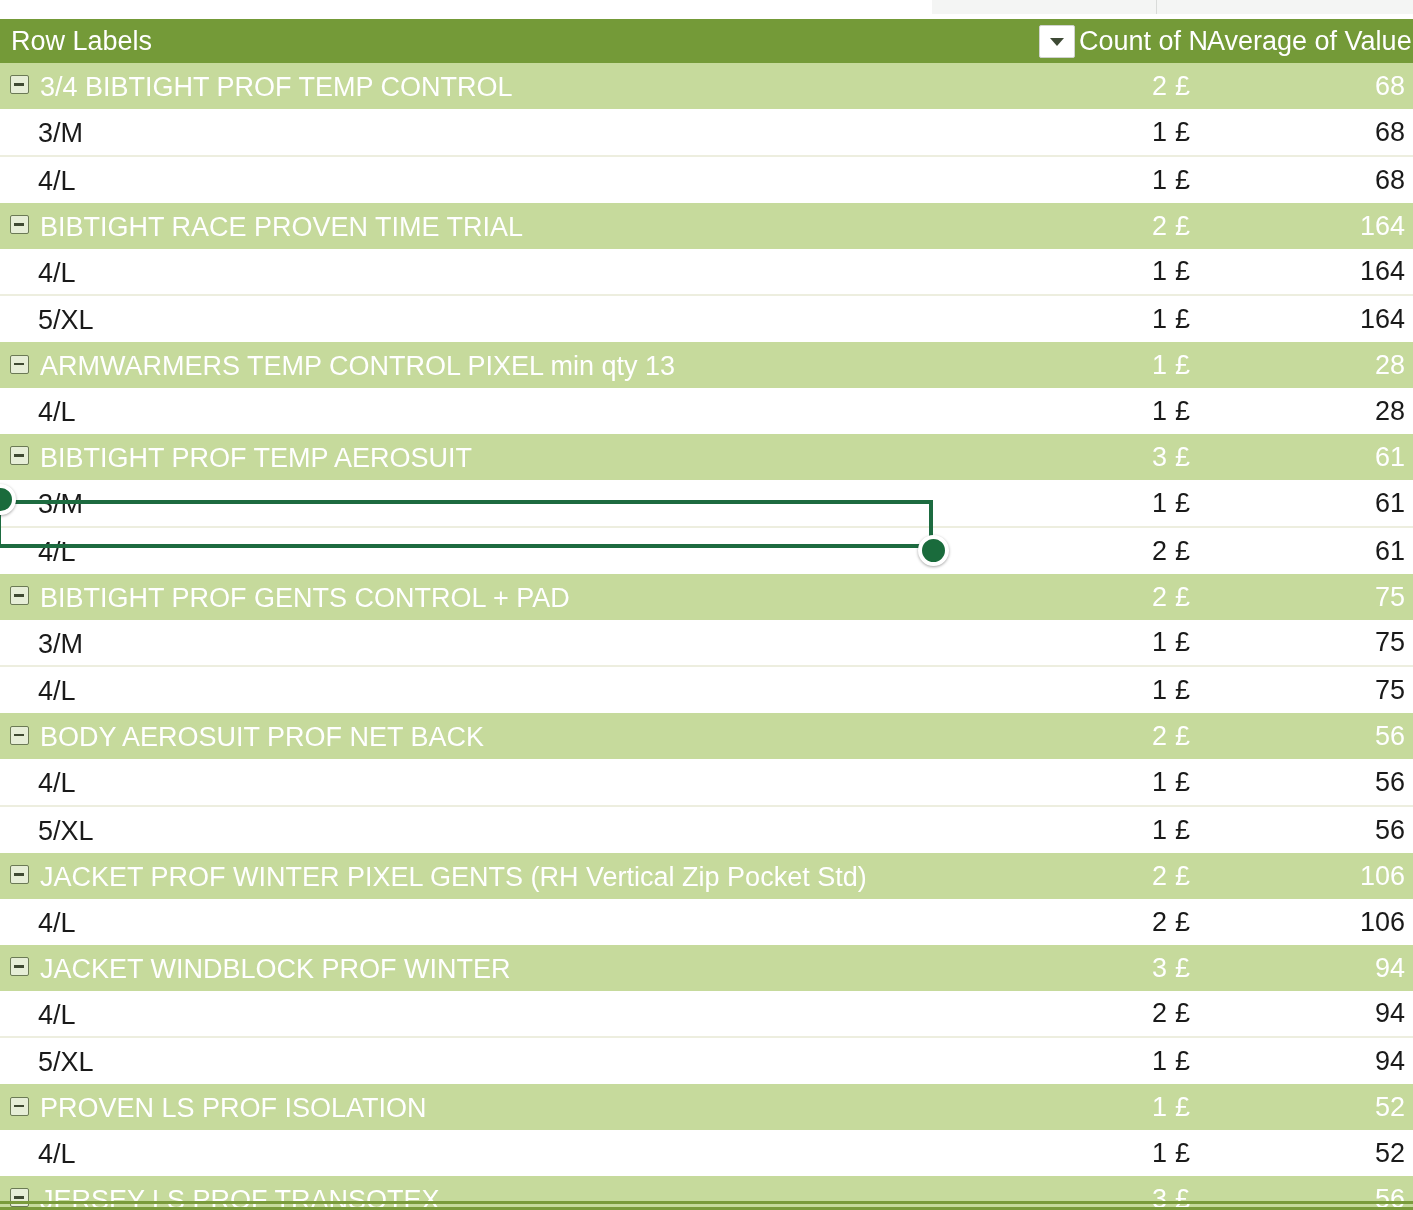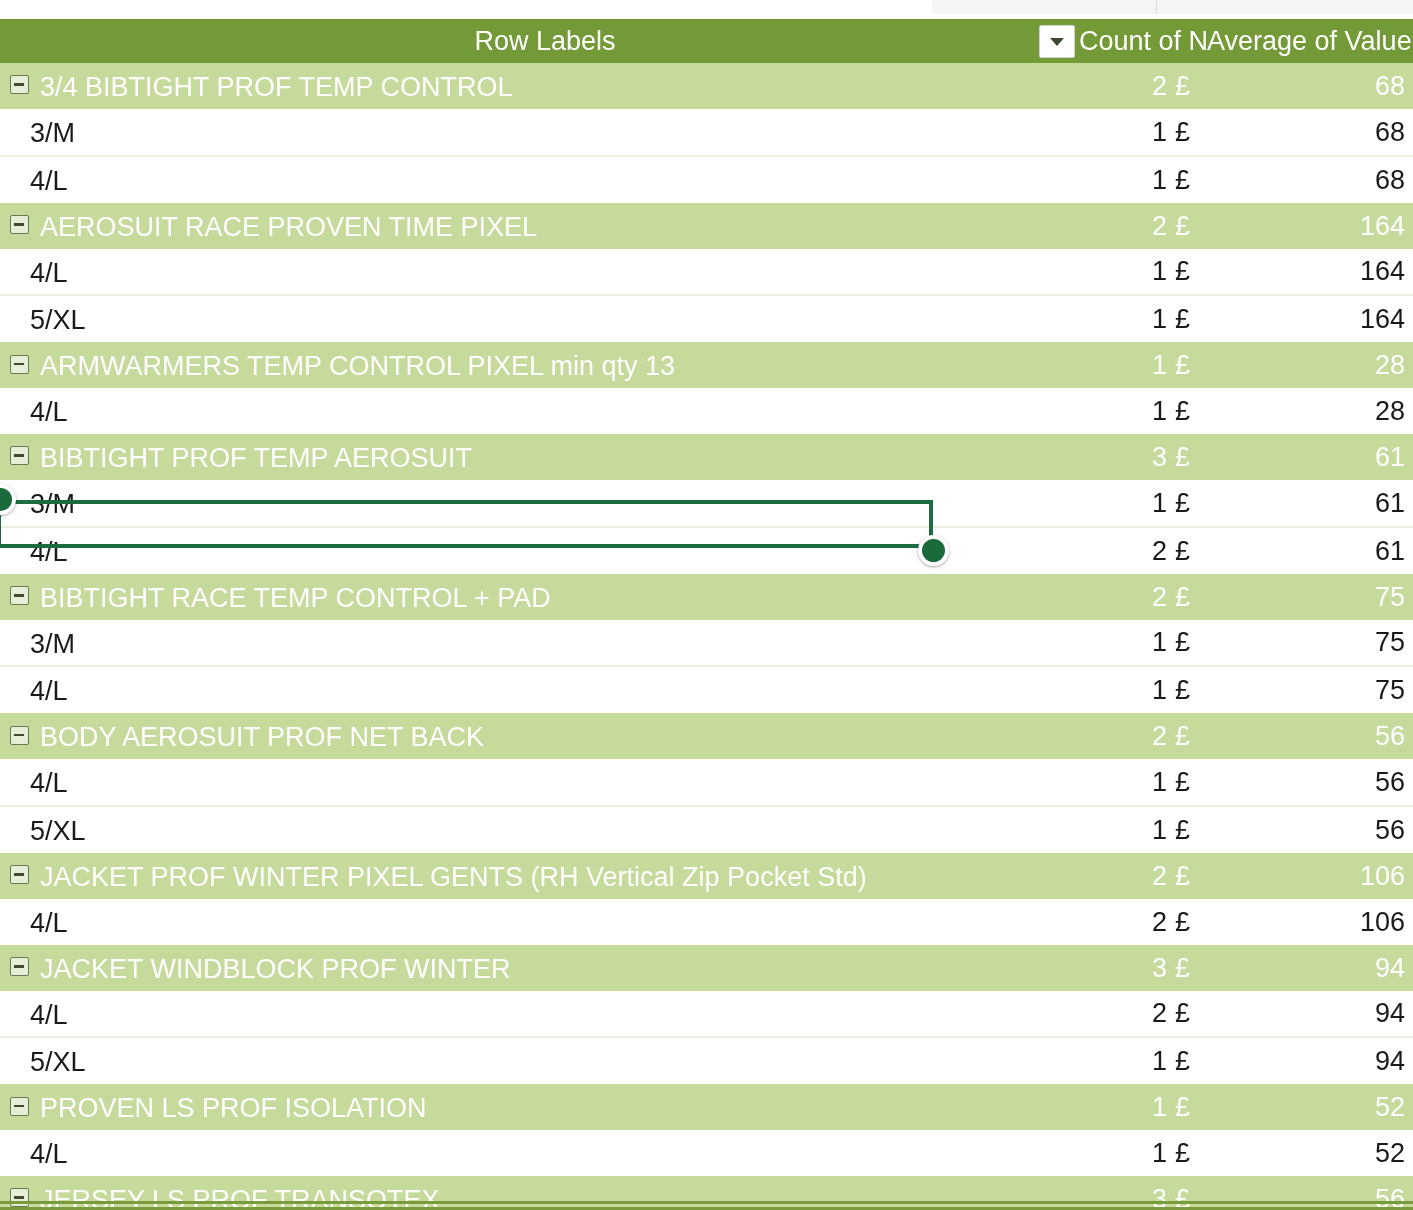--- a/index.html
+++ b/index.html
@@ -63,21 +63,21 @@
   
   .hdr th {
     background: #749a38;
     color: #ffffff;
     height: 44px;
     font-weight: 400;
     font-size: 27px;
     line-height: 44px;
   }
   .hdr .h-label {
-    text-align: center;
+    text-align: left;
     padding-left: 11px;
     position: relative;
   }
   .hdr .h-count {
     text-align: right;
     padding-right: 0px;
   }
   .hdr .h-value {
     padding-right: 8px;
   }
@@ -117,21 +117,21 @@
 
   
   tr.detail td {
     background: #ffffff;
     color: #1a1a1a;
     height: 44px;
     font-size: 27px;
     line-height: 44px;
     border-top: 2px solid #edeedf;
   }
-  tr.detail td.label  { padding-left: 30px; }
+  tr.detail td.label  { padding-left: 38px; }
   tr.detail td.count  { text-align: right; padding-right: 0; }
   tr.detail td.cur    { text-align: left;  padding-left: 8px; }
   tr.detail td.value  { text-align: right; padding-right: 8px; }
 
   tr.group + tr.detail td { border-top: none; }
 
   
   .toggle {
     display: inline-block;
     width: 19px;
@@ -247,21 +247,21 @@
           <td class="cur"><span>£</span></td>
           <td class="value"><span>68</span></td>
         </tr>
         <tr class="detail">
           <td class="label"><span class="glabel-text">4/L</span></td>
           <td class="count"><span>1</span></td>
           <td class="cur"><span>£</span></td>
           <td class="value"><span>68</span></td>
         </tr>
         <tr class="group">
-          <td class="label"><span class="toggle"></span><span class="glabel-text">AEROSUIT RACE PROVEN TIME PIXEL</span></td>
+          <td class="label"><span class="toggle"></span><span class="glabel-text">BIBTIGHT RACE PROVEN TIME TRIAL</span></td>
           <td class="count"><span>2</span></td>
           <td class="cur"><span>£</span></td>
           <td class="value"><span>164</span></td>
         </tr>
         <tr class="detail">
           <td class="label"><span class="glabel-text">4/L</span></td>
           <td class="count"><span>1</span></td>
           <td class="cur"><span>£</span></td>
           <td class="value"><span>164</span></td>
         </tr>
@@ -295,21 +295,21 @@
           <td class="cur"><span>£</span></td>
           <td class="value"><span>61</span></td>
         </tr>
         <tr class="detail">
           <td class="label"><span class="glabel-text">4/L</span></td>
           <td class="count"><span>2</span></td>
           <td class="cur"><span>£</span></td>
           <td class="value"><span>61</span></td>
         </tr>
         <tr class="group">
-          <td class="label"><span class="toggle"></span><span class="glabel-text">BIBTIGHT RACE TEMP CONTROL + PAD</span></td>
+          <td class="label"><span class="toggle"></span><span class="glabel-text">BIBTIGHT PROF GENTS CONTROL + PAD</span></td>
           <td class="count"><span>2</span></td>
           <td class="cur"><span>£</span></td>
           <td class="value"><span>75</span></td>
         </tr>
         <tr class="detail">
           <td class="label"><span class="glabel-text">3/M</span></td>
           <td class="count"><span>1</span></td>
           <td class="cur"><span>£</span></td>
           <td class="value"><span>75</span></td>
         </tr>

